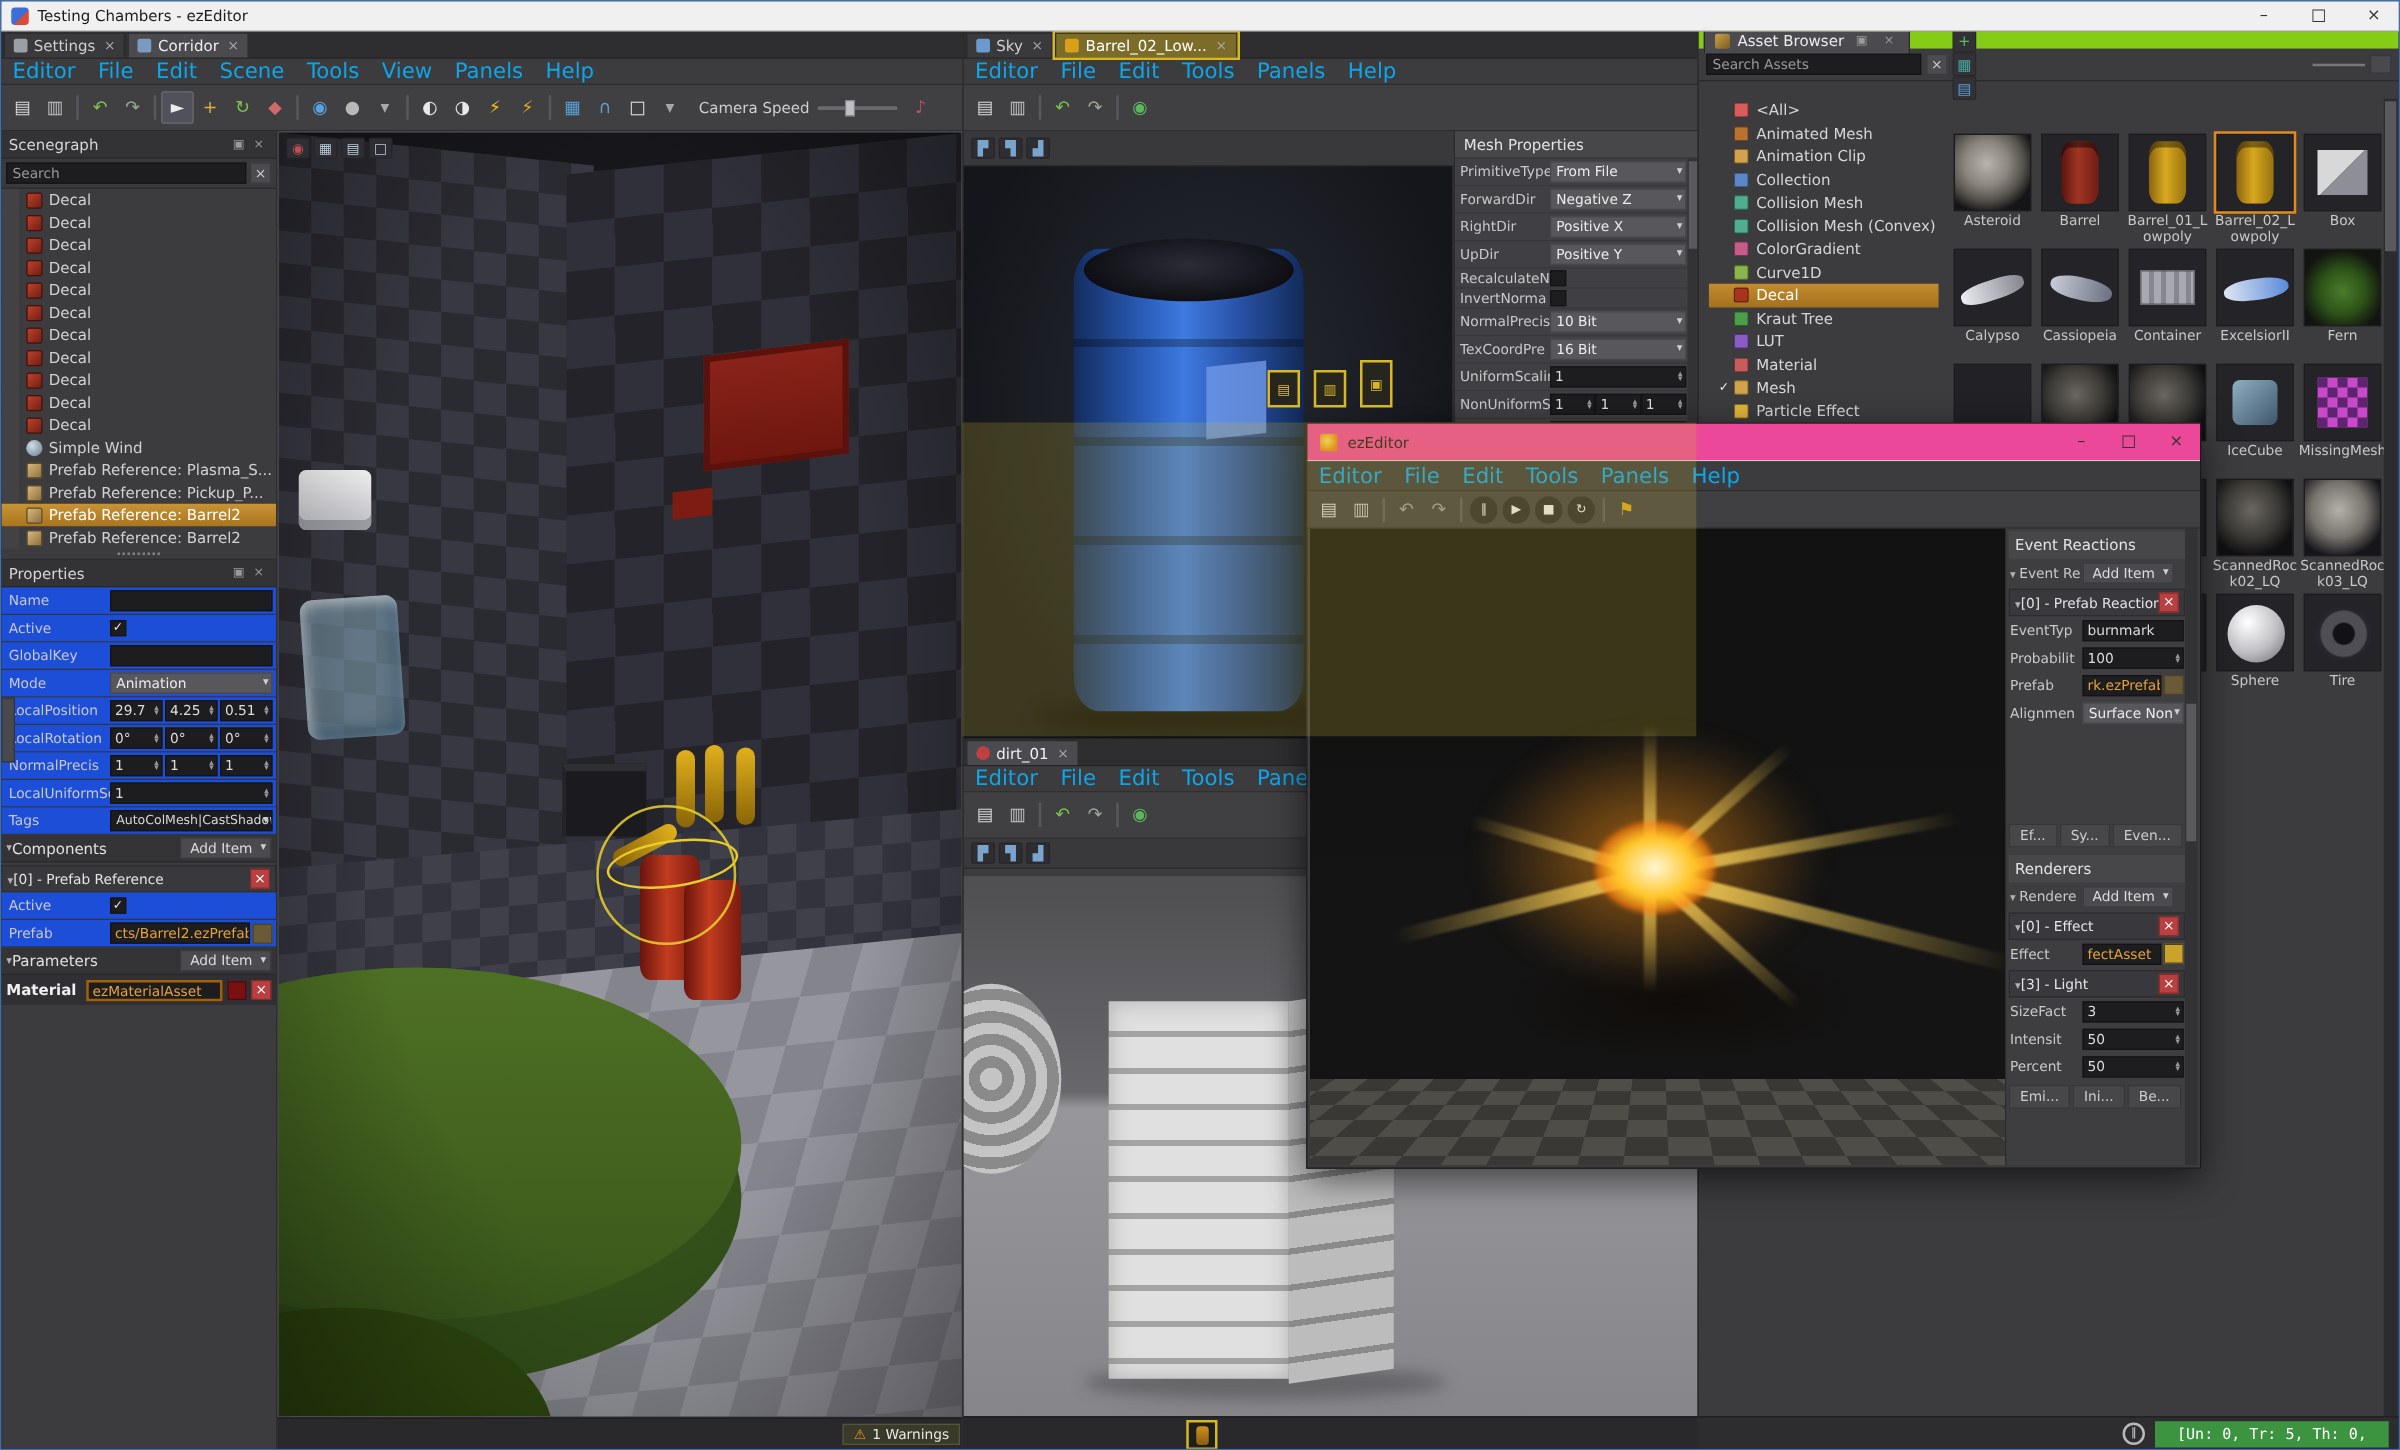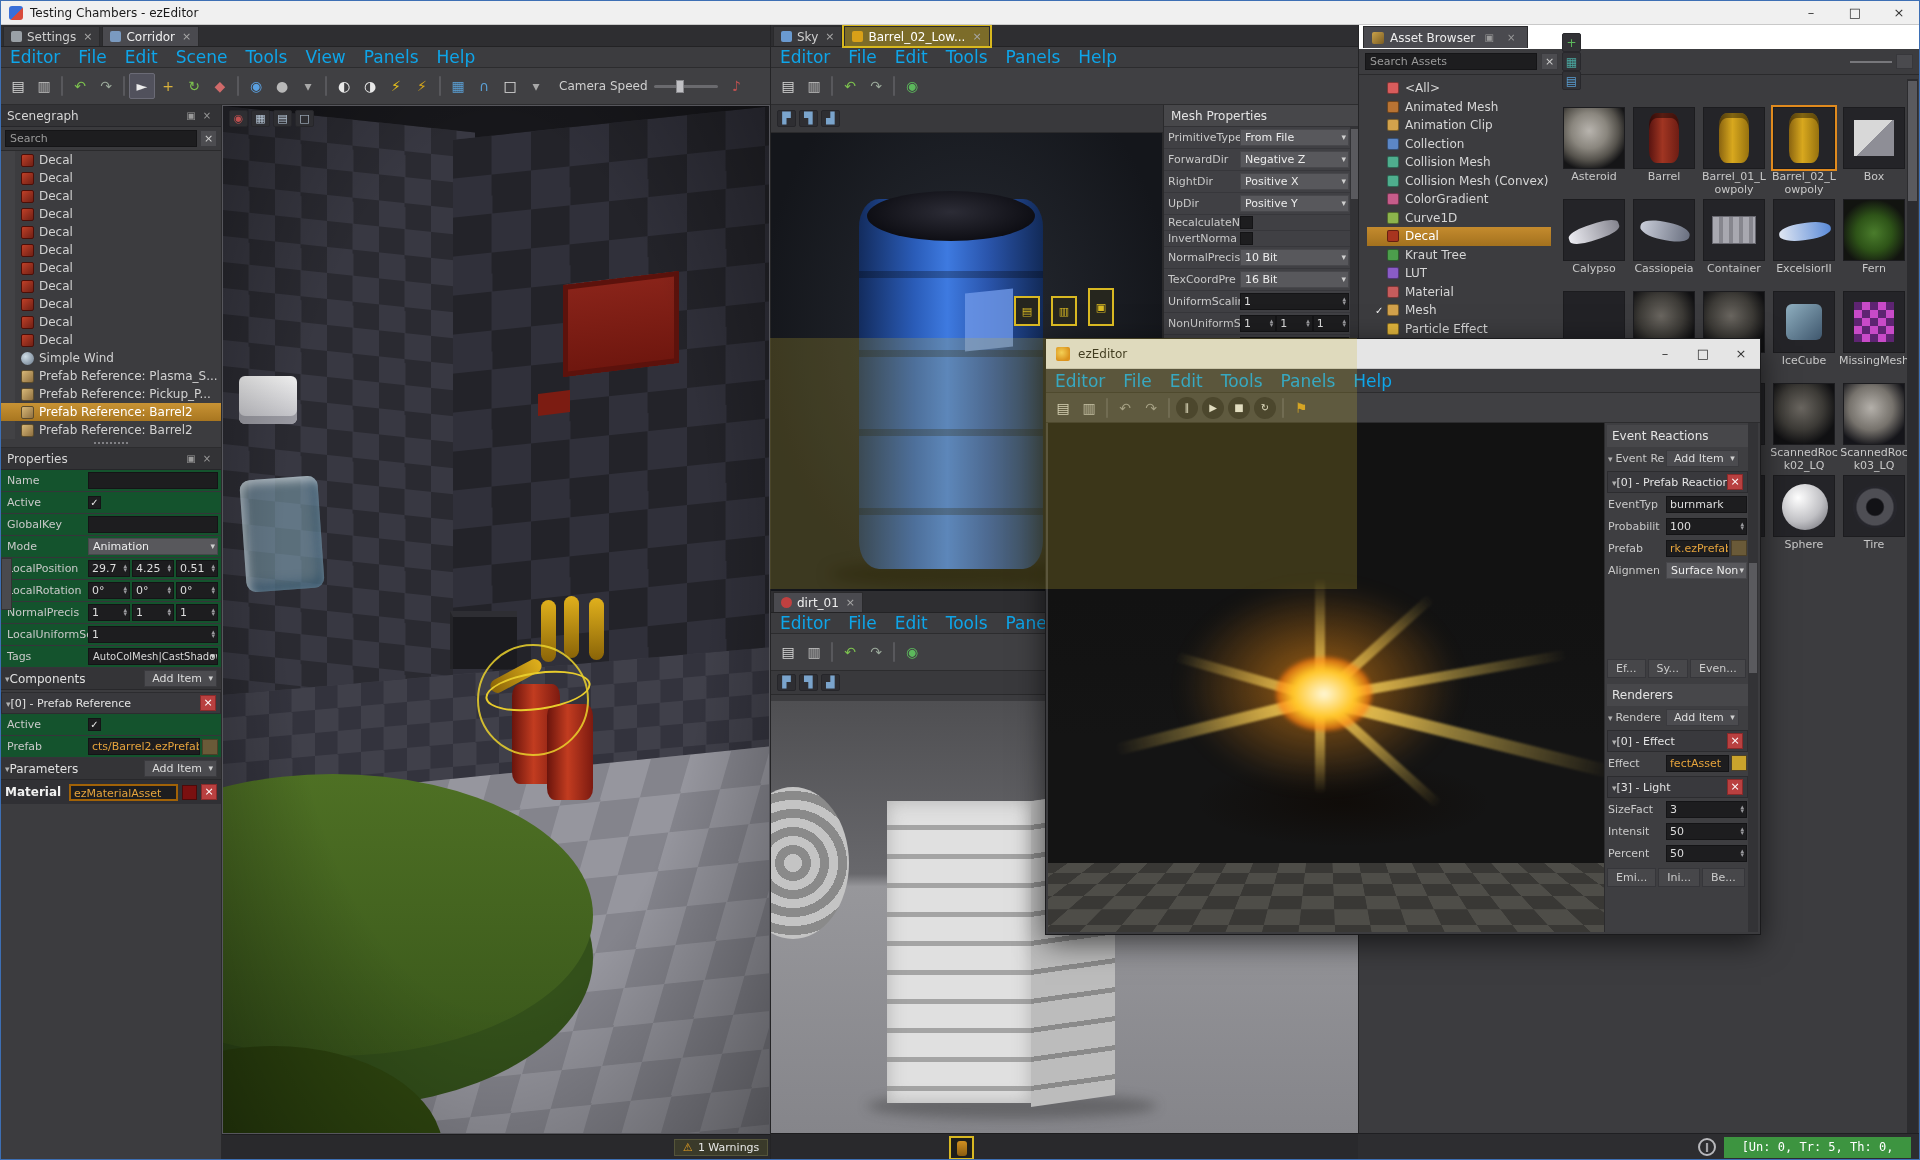--- a/index.html
+++ b/index.html
@@ -48,21 +48,21 @@
   .tree-row.selrow{background:linear-gradient(180deg,#c89334,#a87620);color:#fff}
   .ticon{width:13px;height:13px;flex:none;margin:0 5px 0 2px;border-radius:2px}
   .ico-decal{background:linear-gradient(135deg,#c04028,#702015);border:1px solid #4c0f08}
   .ico-wind{background:radial-gradient(circle at 35% 35%,#cfdde6,#68788a);border-radius:50%}
   .ico-prefab{background:linear-gradient(135deg,#d8b878,#8f7040);border:1px solid #5c4c2c}
   .tlabel{overflow:hidden;text-overflow:ellipsis}
 
   .dotsep{height:9px;border-bottom:1px solid #2c2c2e;position:relative}
   .dotsep::after{content:"";position:absolute;left:50%;top:3px;width:34px;margin-left:-17px;border-top:2px dotted #808084}
 
-  .prow{display:flex;align-items:center;height:22px;padding:0 3px;background:#14532d;border-bottom:1px solid #353539}
+  .prow{display:flex;align-items:center;height:22px;padding:0 3px;background:#1d4ed8;border-bottom:1px solid #353539}
   .plbl{width:84px;flex:none;font-size:11px;color:#c9c9c9;padding-left:3px;overflow:hidden;white-space:nowrap}
   .pctl{flex:1;display:flex;gap:2px;align-items:center;min-width:0}
   .tinput{flex:1;height:17px;background:#1d1d1f;border:1px solid #141416;color:#ddd;font-size:11px;line-height:15px;padding:0 3px;overflow:hidden;white-space:nowrap}
   .tinput.orange{color:#e5a33c}
   .tselect{flex:1;height:17px;background:#58585c;border:1px solid #47474b;color:#ececec;font-size:11px;line-height:15px;padding:0 13px 0 4px;position:relative;overflow:hidden;white-space:nowrap}
   .tselect.dark{background:#1d1d1f;border-color:#141416;color:#d8d8d8;font-size:10px}
   .tselect::after{content:"▾";position:absolute;right:2px;top:0;font-size:9px;color:#cfcfcf}
   .tspin{flex:1;height:17px;background:#1d1d1f;border:1px solid #141416;color:#ddd;font-size:11px;line-height:15px;padding:0 11px 0 3px;position:relative;overflow:hidden;white-space:nowrap;min-width:0}
   .tspin::before{content:"▴";position:absolute;right:2px;top:-2px;font-size:7px;color:#9a9a9e}
   .tspin::after{content:"▾";position:absolute;right:2px;bottom:-2px;font-size:7px;color:#9a9a9e}
@@ -140,21 +140,21 @@
   .dcube-f{position:absolute;left:116px;top:100px;width:144px;height:302px;background:repeating-linear-gradient(180deg,#e0e0e0 0 24px,#a4a4a4 24px 29px);box-shadow:inset 0 0 18px rgba(120,120,120,.45)}
   .dcube-s{position:absolute;left:260px;top:94px;width:84px;height:306px;background:repeating-linear-gradient(180deg,#bcbcbc 0 24px,#8a8a8a 24px 29px);transform:skewY(-8deg)}
   .dround{position:absolute;left:-34px;top:86px;width:112px;height:152px;border-radius:50%;background:repeating-radial-gradient(circle at 50% 50%,#c4c4c4 0 9px,#8a8a8a 9px 18px)}
   .dshadow{position:absolute;left:96px;top:392px;width:290px;height:26px;border-radius:50%;background:rgba(40,40,40,.35);filter:blur(6px)}
   #dirt-bottom{position:absolute;left:0;top:542px;width:588px;height:27px;background:#29292c;border-top:1px solid #1d1d1f}
   .dockmini{position:absolute;left:178px;top:2px;width:25px;height:24px;border:2px solid #d8b822;background:#1e1e1a;display:flex;align-items:center;justify-content:center}
   .dockmini i{display:block;width:10px;height:15px;border-radius:3px;background:linear-gradient(180deg,#d09020,#8a5c10)}
 
   
   #asset-browser{position:absolute;left:1357px;top:0;width:561px;height:1108px;background:#3c3c3f;border-left:1px solid #242426}
-  .abhdr{display:flex;align-items:center;height:24px;background:#ffffff;padding-left:4px;gap:6px}
+  .abhdr{display:flex;align-items:center;height:14px;background:#84cc16;padding-left:4px;gap:6px}
   .abtab{display:flex;align-items:center;gap:6px;height:22px;background:#4a4a4f;border:1px solid #2a2a2c;border-bottom:none;padding:0 8px;font-size:12px;color:#ececec}
   .abico{width:12px;height:12px;border-radius:2px;background:linear-gradient(135deg,#caa24a,#7a5c22)}
   .absearch{display:flex;align-items:center;height:26px;background:#3c3c3f;border-bottom:1px solid #2a2a2c;padding:0 6px;gap:4px}
   .absearch .sinput{max-width:172px}
   .abact{width:19px;height:19px;display:flex;align-items:center;justify-content:center;font-size:12px;background:#323236;border:1px solid #28282c;border-radius:2px}
   .absize{margin-left:auto;display:flex;align-items:center;gap:4px}
   .sizetrack{width:42px;height:2px;background:#77777b}
   .sizebox{width:17px;height:15px;background:#4a4a4e;border:1px solid #37373b}
   #atree{position:absolute;left:8px;top:54px;width:184px;height:262px;overflow:hidden}
   .arow{display:flex;align-items:center;height:18.5px;padding-left:8px;font-size:12px;color:#d6d6d6;white-space:nowrap;overflow:hidden}
@@ -188,21 +188,21 @@
   #ascroll{position:absolute;right:1px;top:54px;bottom:0;width:11px;background:#2c2c2f}
   #ascroll .mthumb{height:120px}
 
   
   #status-right{position:absolute;left:1357px;top:1108px;width:561px;height:27px;background:#2d2d30;border-top:1px solid #1f1f22}
   .pausecirc{position:absolute;left:340px;top:4px;width:18px;height:18px;border:2px solid #b8b8bc;border-radius:50%;color:#d8d8dc;font-size:9px;text-align:center;line-height:14px}
   .greenbox{position:absolute;left:366px;top:3px;width:187px;height:21px;background:#3d9440;color:#fff;font-size:12px;text-align:center;line-height:21px;font-family:"DejaVu Sans Mono",monospace}
 
   
   #float-win{position:absolute;left:1044px;top:313px;width:716px;height:597px;background:#3c3c3f;border:1px solid #1a1a1c;box-shadow:0 8px 28px rgba(0,0,0,.6);z-index:50}
-  .fw-title{position:absolute;left:0;top:0;right:0;height:30px;background:#e5e5e5;display:flex;align-items:center;border-bottom:1px solid #c9c9c9}
+  .fw-title{position:absolute;left:0;top:0;right:0;height:30px;background:#ec4899;display:flex;align-items:center;border-bottom:1px solid #c9c9c9}
   .fw-ico{width:14px;height:14px;margin:0 8px 0 10px;border-radius:2px;background:radial-gradient(circle at 40% 40%,#ffd860,#e08a18 70%)}
   .fw-title-t{font-size:12px;color:#1a1a1a}
   .fw-menurow{position:absolute;left:0;top:30px;right:0;height:24px;background:#3c3c3f;border-bottom:1px solid #2c2c2e;display:flex;align-items:center}
   .fw-toolrow{position:absolute;left:0;top:54px;right:0;height:30px;background:#404043;border-bottom:1px solid #2c2c2e;display:flex;align-items:center;padding:0 4px}
   .fw-vp{position:absolute;left:2px;top:84px;width:556px;bottom:2px;background:#141414;overflow:hidden}
   .fw-floor{position:absolute;left:-35%;bottom:-10%;width:170%;height:68%;background:repeating-conic-gradient(#4e4d48 0% 25%,#393835 0% 50%);background-size:88px 88px;transform:perspective(430px) rotateX(55deg);transform-origin:50% 100%}
   .fw-fog{position:absolute;left:0;right:0;top:0;height:62%;background:linear-gradient(180deg,#121212 0 55%,transparent 100%)}
   .scorch{position:absolute;left:26%;top:66%;width:300px;height:88px;border-radius:50%;background:radial-gradient(ellipse,rgba(15,10,6,.8),transparent 70%)}
   .glow{position:absolute;left:22%;top:30%;width:300px;height:220px;background:radial-gradient(ellipse,rgba(255,150,20,.6),transparent 65%);filter:blur(10px)}
   .core{position:absolute;left:41%;top:46%;width:96px;height:74px;border-radius:50%;background:radial-gradient(ellipse,#fff8d8 0%,#ffc628 45%,rgba(255,110,10,.6) 70%,transparent 80%);filter:blur(2px)}

